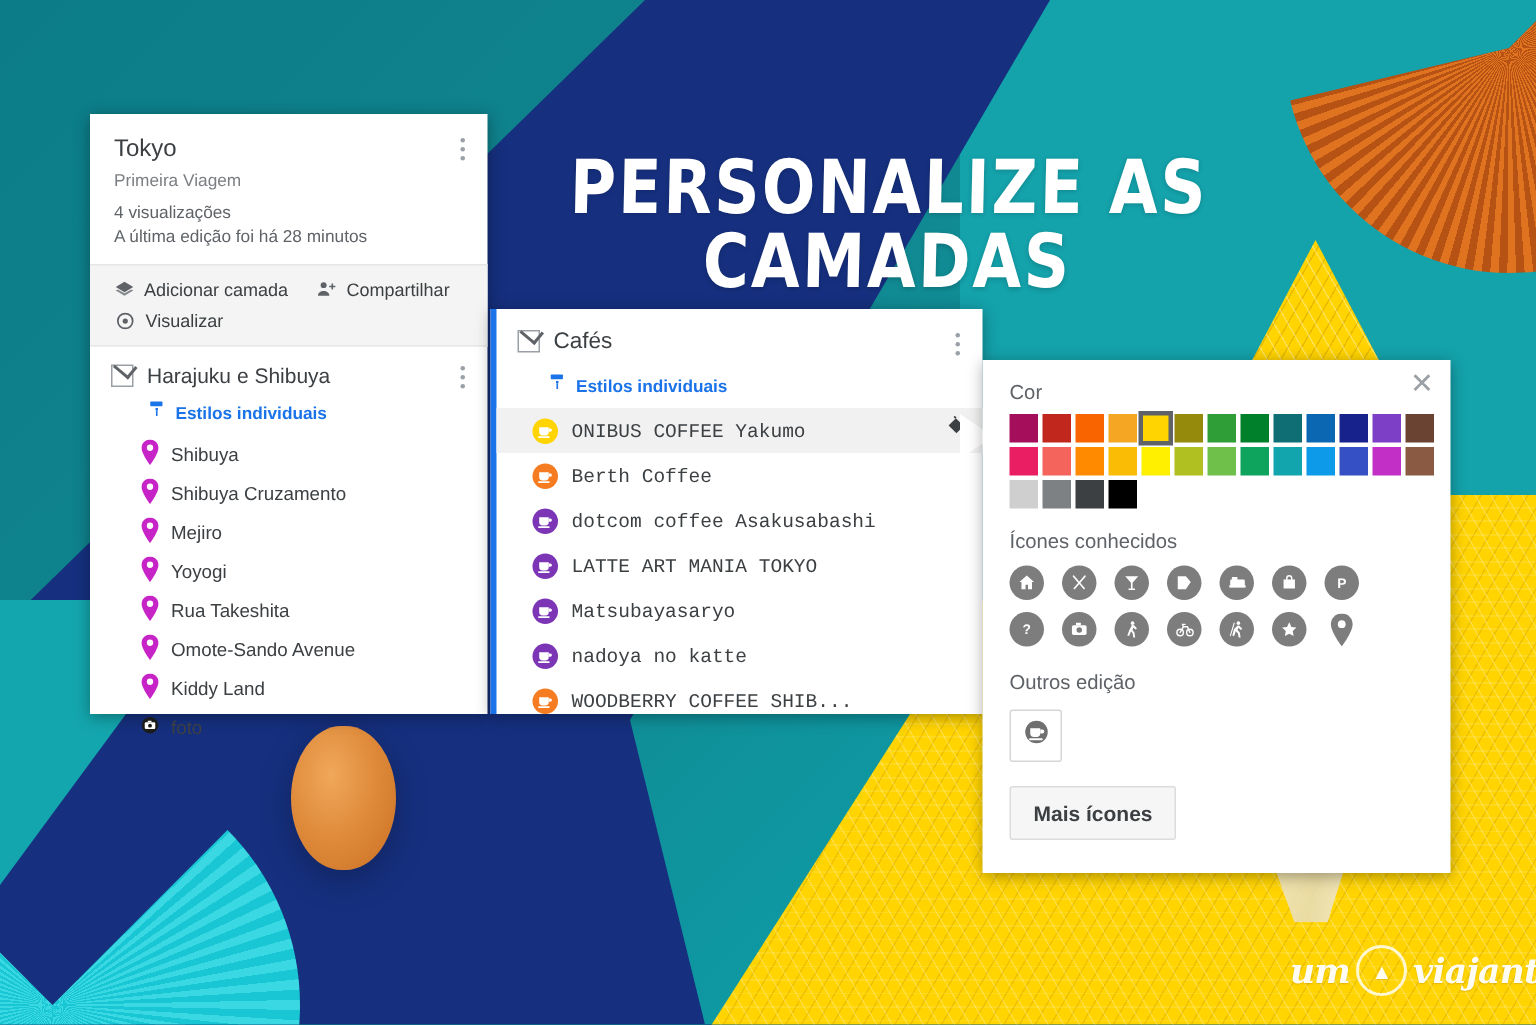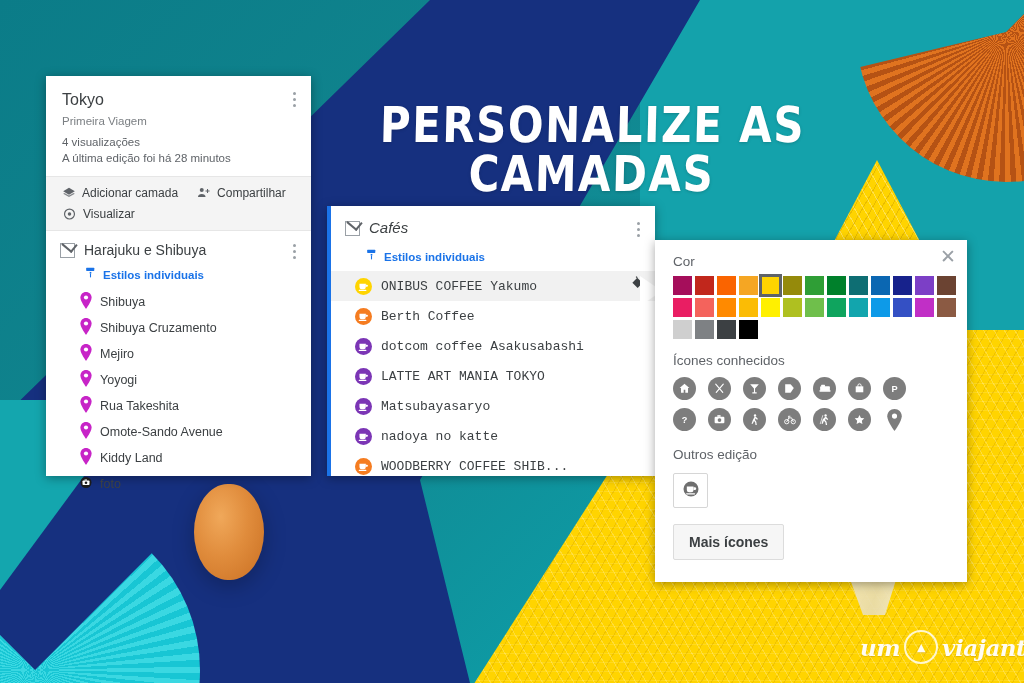--- a/index.html
+++ b/index.html
@@ -95,21 +95,21 @@
     width:30px;height:30px;border-radius:50%;
     border:2px solid rgba(255,255,255,.85);
     display:flex;align-items:center;justify-content:center;
     font-size:11px;
   }
 
   
   .panel{position:absolute;background:#ffffff;box-shadow:0 2px 10px rgba(0,0,0,.35);}
 
   
-  #tokyo-panel{left:46px;top:76px;width:265px;height:400px;}
+  #tokyo-panel{left:60px;top:76px;width:265px;height:400px;}
   .tp-head{padding:14px 16px 12px 16px;position:relative;}
   .tp-title{font-size:16px;color:#3c4043;line-height:1.2;}
   .tp-sub{font-size:11.5px;color:#7b7f83;margin-top:6px;}
   .tp-meta{font-size:11.5px;color:#5f6368;margin-top:9px;}
   .tp-meta2{font-size:11.5px;color:#5f6368;margin-top:4px;}
   .kebab{position:absolute;right:9px;top:12px;width:16px;height:22px;
     display:flex;flex-direction:column;align-items:center;justify-content:center;gap:3px;cursor:pointer;}
   .kebab i{display:block;width:3px;height:3px;border-radius:50%;background:#9aa0a6;}
   .tp-actions{background:#f4f4f4;border-top:1px solid #e6e6e6;border-bottom:1px solid #e6e6e6;padding:9px 16px 9px 16px;}
   .act-row{display:flex;align-items:center;gap:18px;margin-bottom:7px;}
@@ -121,21 +121,21 @@
     border-right:2px solid #5f6368;border-bottom:2px solid #5f6368;transform:rotate(40deg);}
   .layer-name{font-size:14px;color:#3c4043;}
   .styles-link{display:flex;align-items:flex-end;gap:6px;font-size:11.5px;color:#1a73e8;
     padding:4px 0 6px 38px;cursor:pointer;font-weight:600;}
   .places{padding:2px 0 0 0;}
   .place{display:flex;align-items:center;gap:8px;padding:3px 0 3px 34px;font-size:12.5px;color:#3c4043;}
   .pin{width:12px;height:17px;flex:0 0 auto;}
 
   
   #cafes-panel{left:327px;top:206px;width:324px;height:270px;border-left:4px solid #1a73e8;}
-  .cf-head{display:flex;align-items:flex-end;padding:13px 14px 8px 14px;position:relative;font-style:italic;}
+  .cf-head{display:flex;align-items:center;padding:13px 14px 8px 14px;position:relative;}
   .cf-title{font-size:15px;color:#3c4043;}
   .cf-rows{padding-top:2px;}
   .cf-row{display:flex;align-items:center;gap:9px;padding:4px 12px 4px 24px;position:relative;height:22px;}
   .cf-row.sel{background:#f1f1f1;}
   .cf-label{font-size:13px;color:#3c4043;white-space:nowrap;font-family:Liberation Mono, monospace;}
   .cup{width:17px;height:17px;border-radius:50%;flex:0 0 auto;display:flex;align-items:center;justify-content:center;}
   .cup svg{display:block;}
   .bucket{position:absolute;right:8px;top:3px;width:18px;height:18px;cursor:pointer;}
 
   

